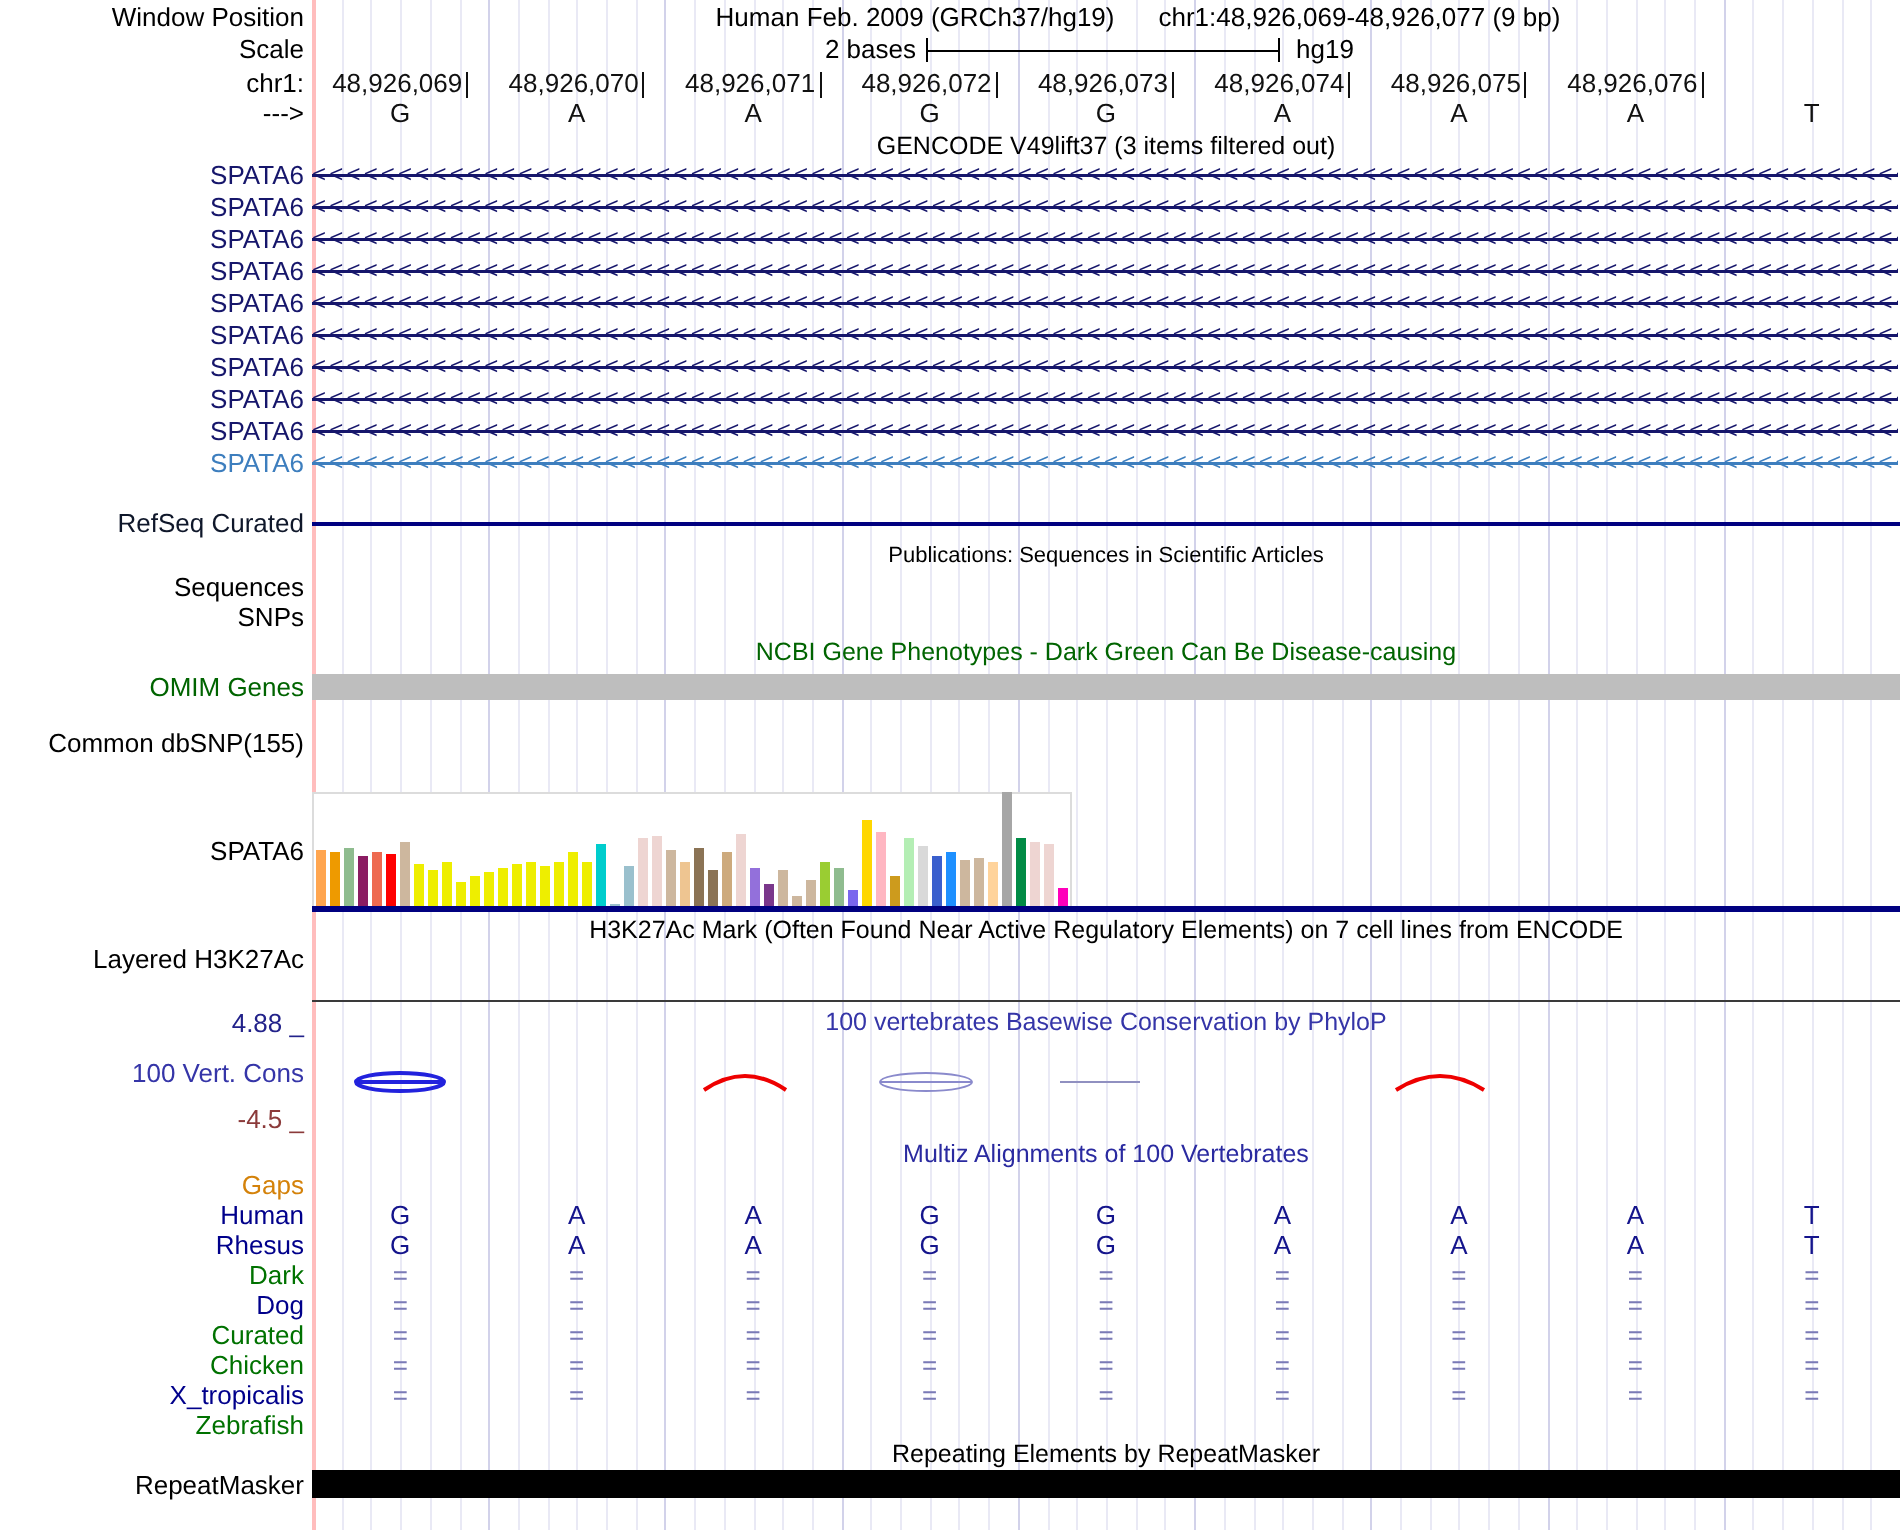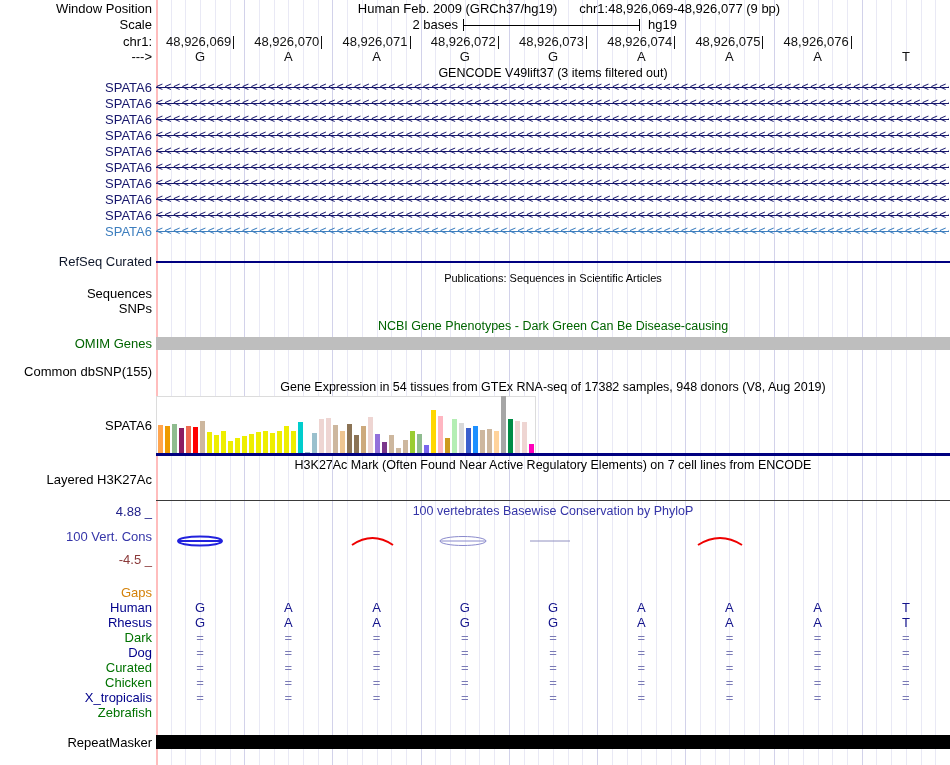--- a/index.html
+++ b/index.html
@@ -175,21 +175,20 @@
   <div class="title small" style="top:272px">Publications: Sequences in Scientific Articles</div>
   <div class="tlabel" style="top:287px">Sequences</div>
   <div class="tlabel" style="top:302px">SNPs</div>
 
   <div class="title" style="top: 320px; color: rgb(0, 100, 0);" id="omim-title">NCBI Gene Phenotypes - Dark Green Can Be Disease-causing</div>
   <div class="tlabel" style="top:337px;color:#006400">OMIM Genes</div>
   <div class="hbar" id="omim-bar" style="top: 337px; height: 13px; background: rgb(190, 190, 190);"></div>
 
   <div class="tlabel" style="top:365px">Common dbSNP(155)</div>
 
-  <div class="title" style="top:381px">Gene Expression in 54 tissues from GTEx RNA-seq of 17382 samples, 948 donors (V8, Aug 2019)</div>
   <div class="gtex-box" style="left:156px;top:396px;width:378px;height:57px"></div>
   <div class="tlabel" style="top:419px">SPATA6</div>
   <div id="gtex-bars">
       <div class="gtex-bar" style="left: 157.5px; width: 5.5px; top: 425px; height: 28px; background: rgb(255, 165, 79);"></div>
       <div class="gtex-bar" style="left: 164.5px; width: 5.5px; top: 426px; height: 27px; background: rgb(238, 154, 0);"></div>
       <div class="gtex-bar" style="left: 171.5px; width: 5.5px; top: 424px; height: 29px; background: rgb(143, 188, 143);"></div>
       <div class="gtex-bar" style="left: 178.5px; width: 5.5px; top: 428px; height: 25px; background: rgb(139, 28, 98);"></div>
       <div class="gtex-bar" style="left: 185.5px; width: 5.5px; top: 426px; height: 27px; background: rgb(238, 106, 80);"></div>
       <div class="gtex-bar" style="left: 192.5px; width: 5.5px; top: 427px; height: 26px; background: rgb(255, 0, 0);"></div>
       <div class="gtex-bar" style="left: 199.5px; width: 5.5px; top: 421px; height: 32px; background: rgb(205, 183, 158);"></div>
@@ -258,20 +257,21 @@
       </g>
       <path d="M352,25 Q372.5,11 393,25" fill="none" stroke="#EE0000" stroke-width="2"></path>
       <g>
         <ellipse cx="463" cy="21" rx="23" ry="4.5" fill="none" stroke="#8A8ACC" stroke-width="1"></ellipse>
         <line x1="440" x2="486" y1="21" y2="21" stroke="#8A8ACC" stroke-width="1"></line>
       </g>
       <line x1="530" x2="570" y1="21" y2="21" stroke="#9090C0" stroke-width="1"></line>
       <path d="M698,25 Q720,11 742,25" fill="none" stroke="#EE0000" stroke-width="2"></path>
     </svg>
 
+  <div class="title" style="top: 571px; color: rgb(42, 42, 160);" id="multiz-title">Multiz Alignments of 100 Vertebrates</div>
   <div id="multiz-rows">
       <div class="tlabel" style="top: 586px; color: rgb(212, 130, 10);">Gaps</div>
       <div class="tlabel" style="top: 601px; color: rgb(0, 0, 139);">Human</div>
       <div class="mz-cell" style="left: 156px; width: 88.2222px; top: 600px; color: rgb(20, 20, 140);">G</div>
       <div class="mz-cell" style="left: 244.222px; width: 88.2222px; top: 600px; color: rgb(20, 20, 140);">A</div>
       <div class="mz-cell" style="left: 332.444px; width: 88.2222px; top: 600px; color: rgb(20, 20, 140);">A</div>
       <div class="mz-cell" style="left: 420.667px; width: 88.2222px; top: 600px; color: rgb(20, 20, 140);">G</div>
       <div class="mz-cell" style="left: 508.889px; width: 88.2222px; top: 600px; color: rgb(20, 20, 140);">G</div>
       <div class="mz-cell" style="left: 597.111px; width: 88.2222px; top: 600px; color: rgb(20, 20, 140);">A</div>
       <div class="mz-cell" style="left: 685.333px; width: 88.2222px; top: 600px; color: rgb(20, 20, 140);">A</div>
@@ -333,16 +333,17 @@
       <div class="mz-cell" style="left: 332.444px; width: 88.2222px; top: 690px; color: rgb(122, 122, 182);">=</div>
       <div class="mz-cell" style="left: 420.667px; width: 88.2222px; top: 690px; color: rgb(122, 122, 182);">=</div>
       <div class="mz-cell" style="left: 508.889px; width: 88.2222px; top: 690px; color: rgb(122, 122, 182);">=</div>
       <div class="mz-cell" style="left: 597.111px; width: 88.2222px; top: 690px; color: rgb(122, 122, 182);">=</div>
       <div class="mz-cell" style="left: 685.333px; width: 88.2222px; top: 690px; color: rgb(122, 122, 182);">=</div>
       <div class="mz-cell" style="left: 773.556px; width: 88.2222px; top: 690px; color: rgb(122, 122, 182);">=</div>
       <div class="mz-cell" style="left: 861.778px; width: 88.2222px; top: 690px; color: rgb(122, 122, 182);">=</div>
       <div class="tlabel" style="top: 706px; color: rgb(0, 114, 0);">Zebrafish</div>
     </div>
 
+  <div class="title" style="top:721px">Repeating Elements by RepeatMasker</div>
   <div class="tlabel" style="top:736px">RepeatMasker</div>
   <div class="hbar" id="rm-bar" style="top: 735px; height: 14px; background: rgb(0, 0, 0);"></div>
 
 </div>
 
 </body></html>

